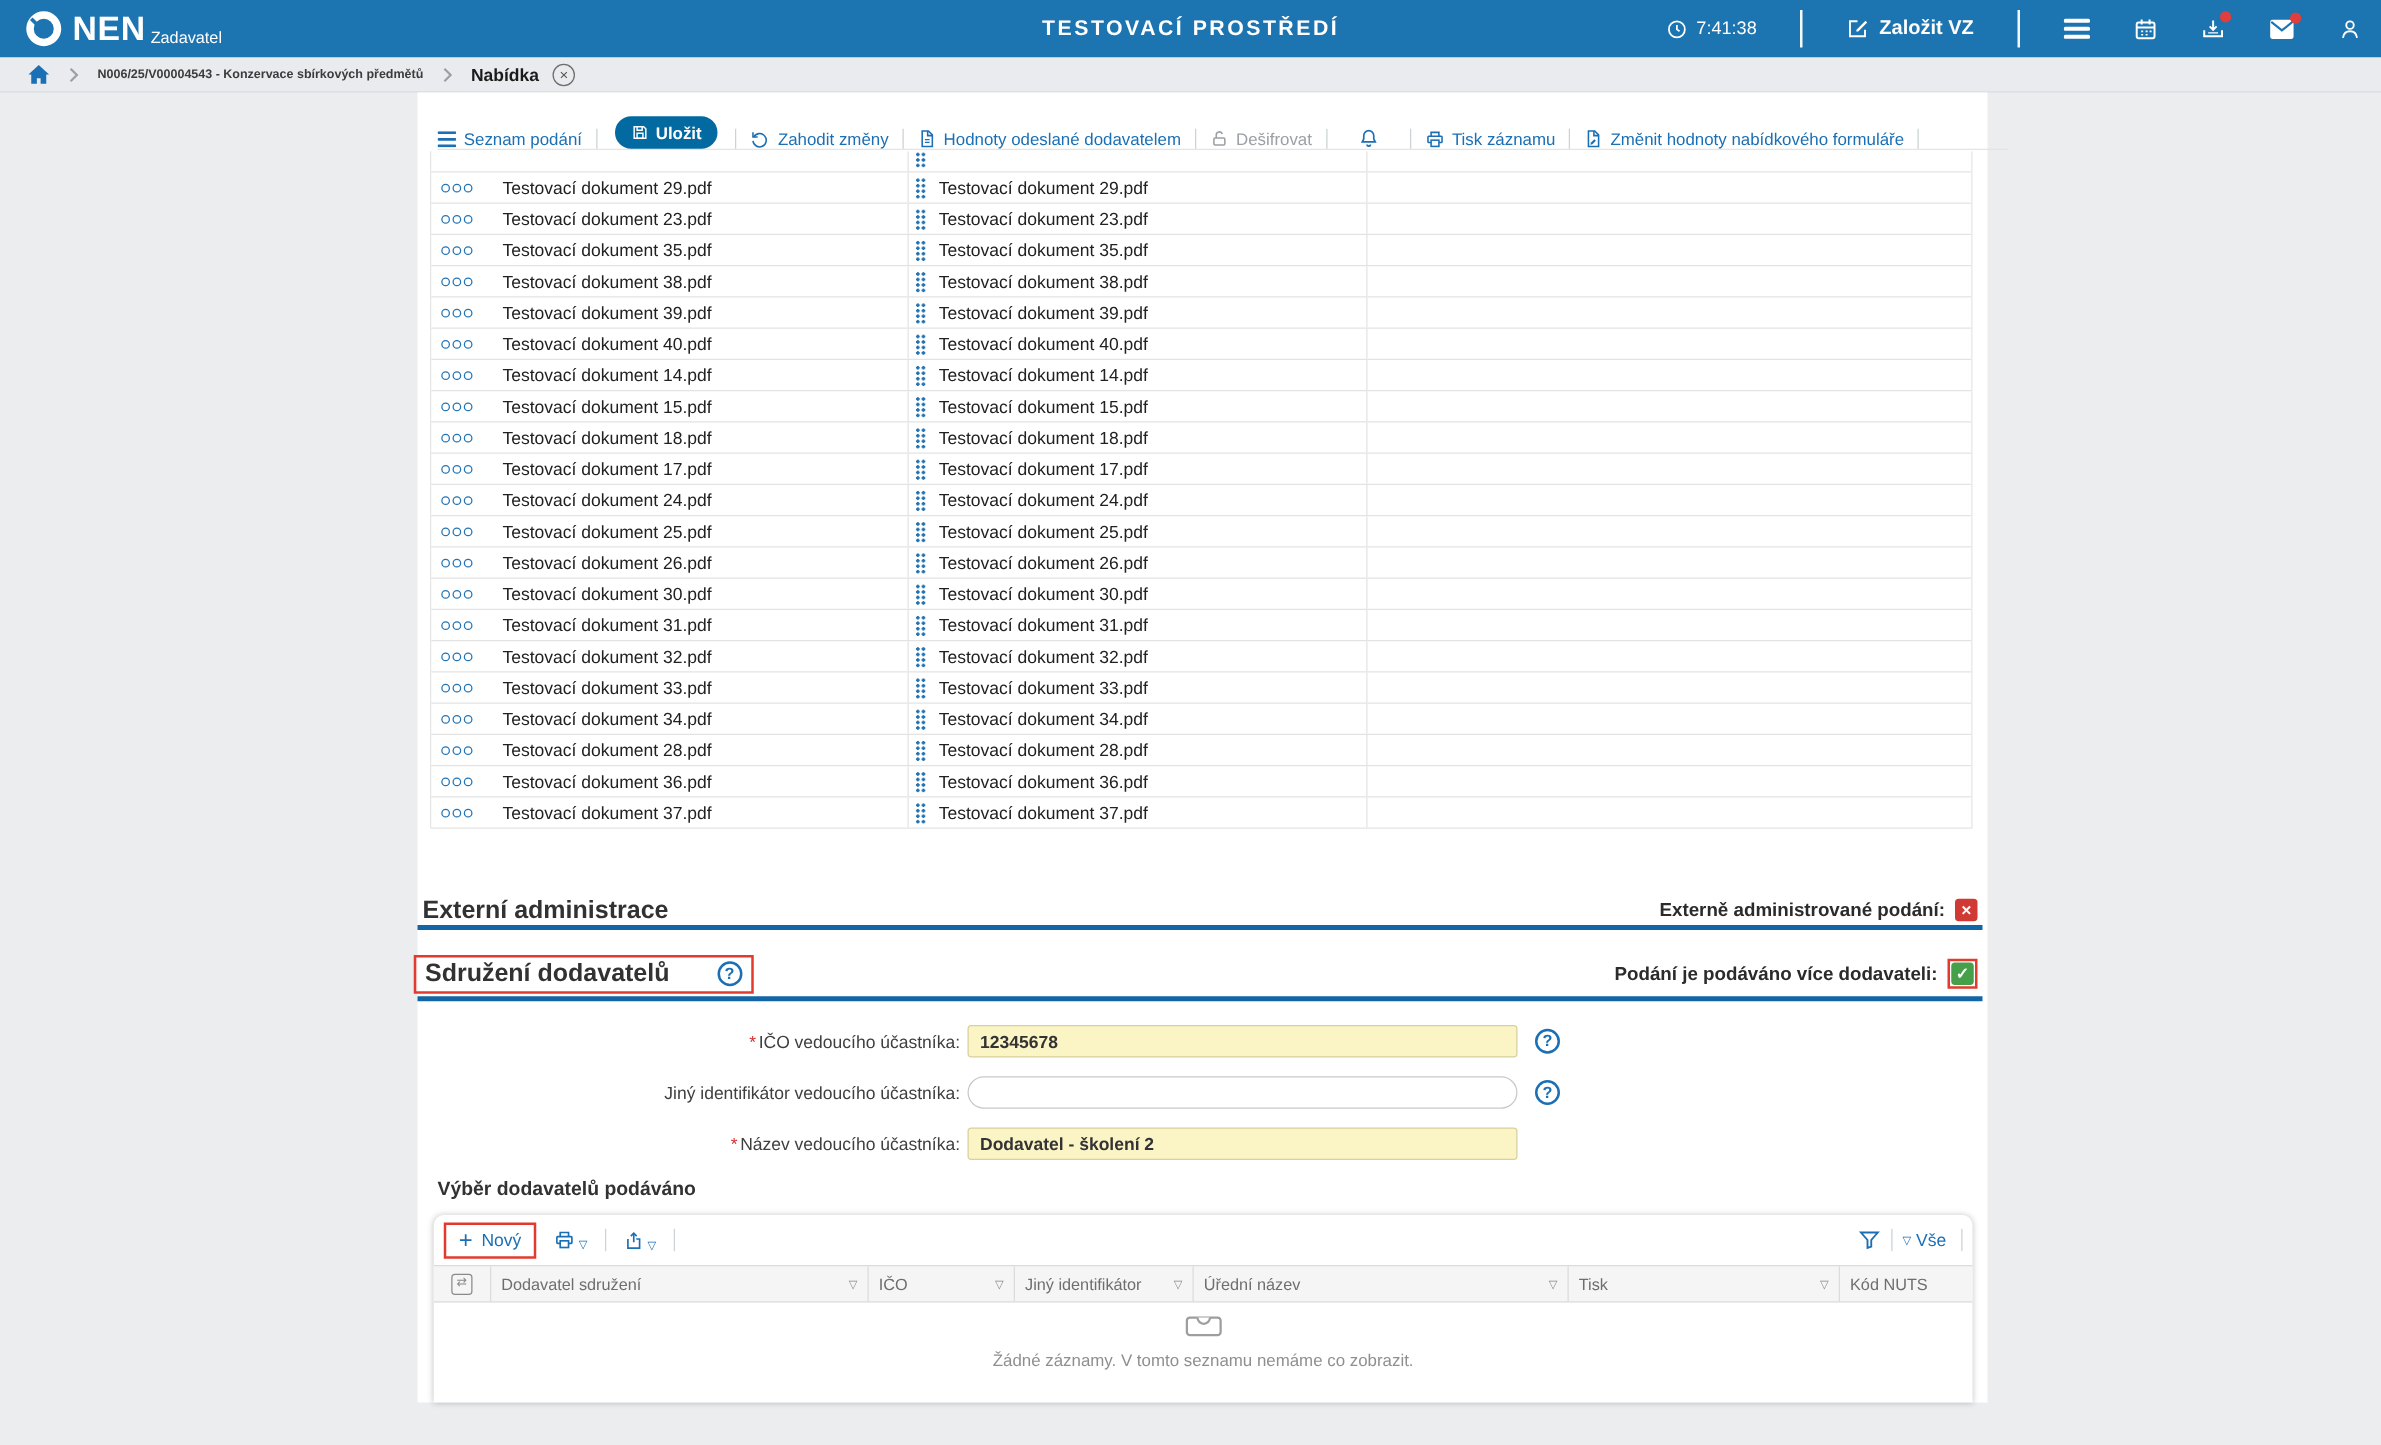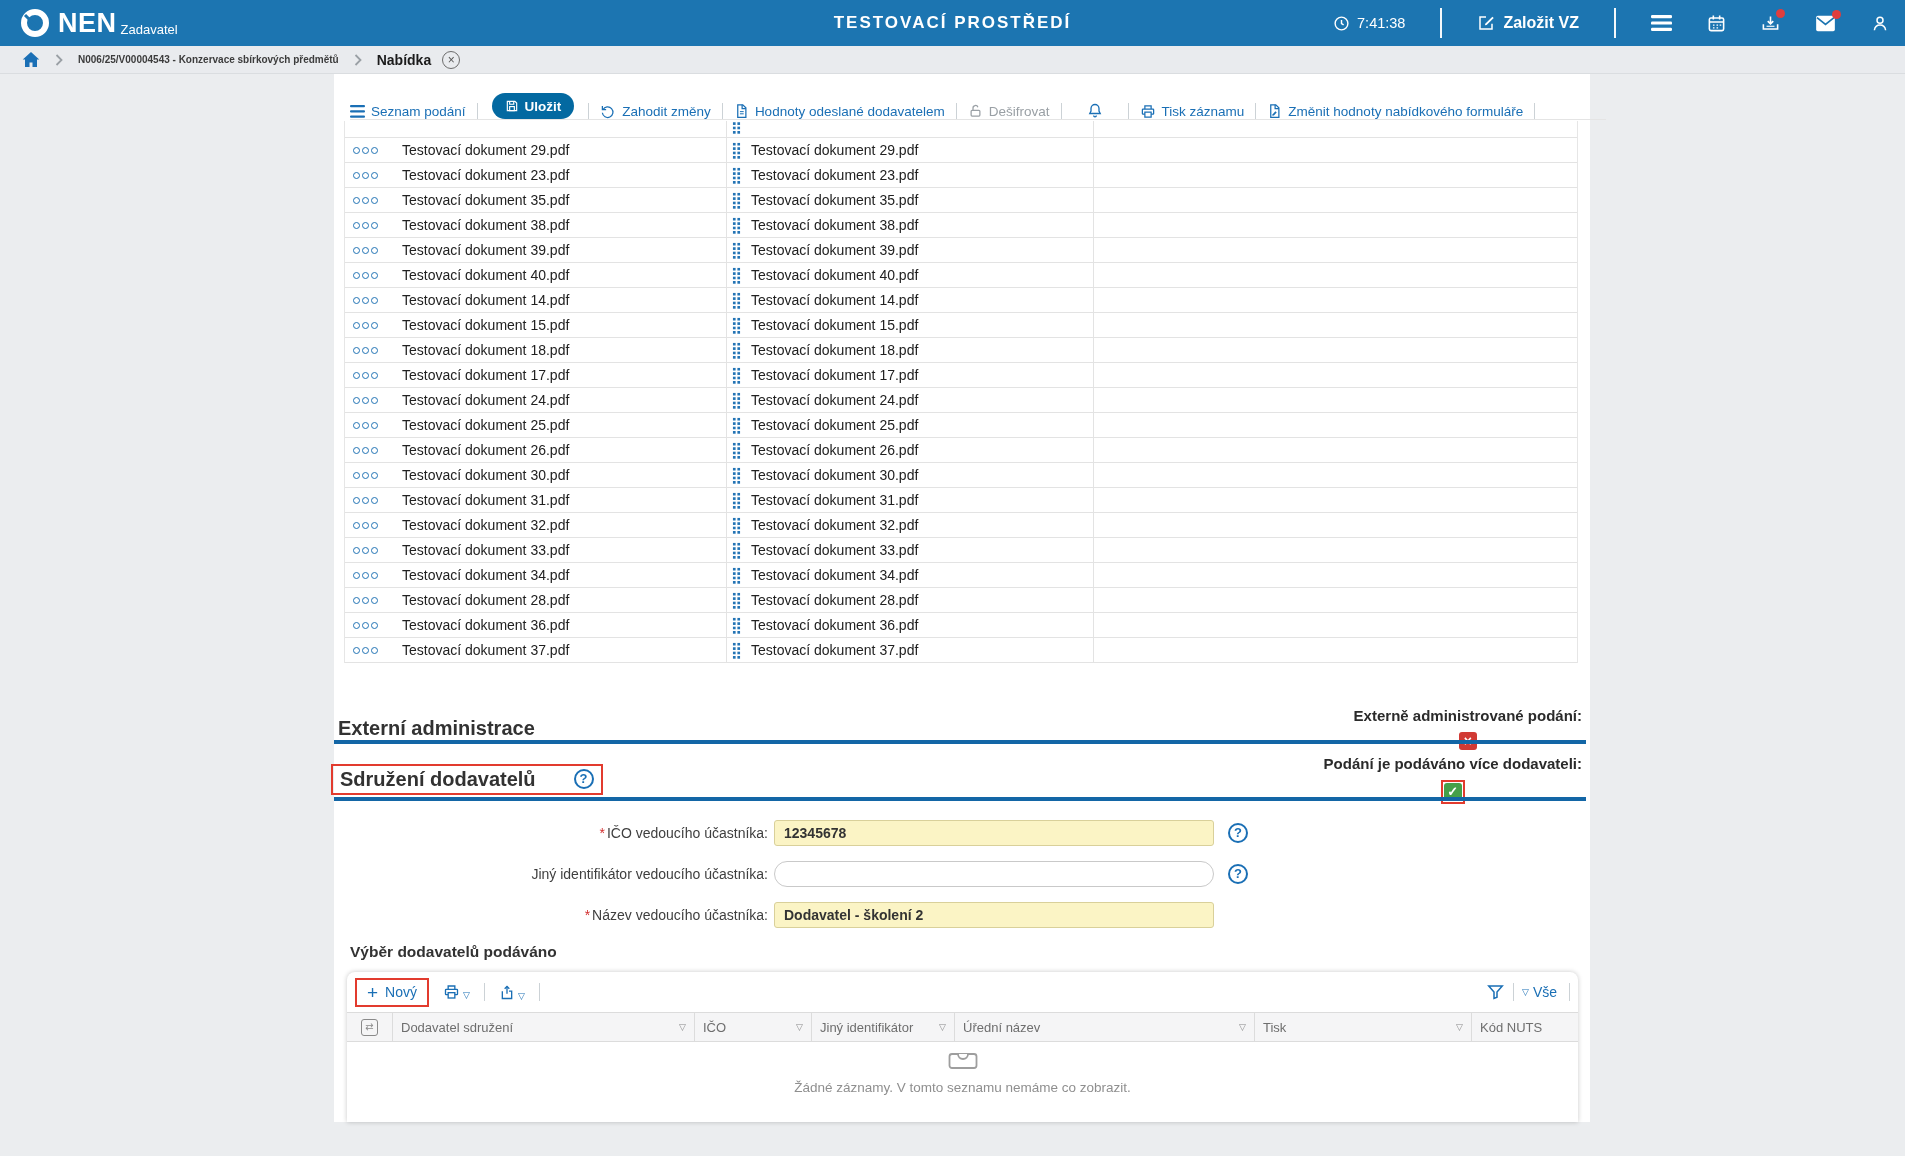--- a/index.html
+++ b/index.html
@@ -42,21 +42,21 @@
   .fname{font-size:14px;color:#212121;}
   .c1 .fname{margin-left:24px;}
   .c2 .fname{margin-left:10px;}
   .ooo{display:inline-flex;gap:2px;cursor:pointer;}
   .ooo i{width:5px;height:5px;border:1.6px solid #2374b5;border-radius:50%;display:inline-block;box-sizing:content-box;}
   .drag{width:9px;height:17px;background-image:radial-gradient(circle,#2374b5 1.3px,rgba(0,0,0,0) 1.45px);background-size:4.5px 4.4px;cursor:grab;}
   .doc-row.clip .drag{margin-top:-7px;}
   
   .secrow{position:absolute;left:4px;width:1244px;display:flex;justify-content:space-between;align-items:center;}
   .sec-title{font-size:20px;font-weight:bold;color:#323232;}
-  .sec-right{display:flex;align-items:center;gap:8px;font-size:15px;font-weight:bold;color:#2b2b2b;flex-direction:column;}
+  .sec-right{display:flex;align-items:center;gap:8px;font-size:15px;font-weight:bold;color:#2b2b2b;}
   .bluebar{position:absolute;left:0;width:1252px;height:4px;background:#1366a6;}
   .cbx{width:18px;height:18px;border-radius:3px;display:flex;align-items:center;justify-content:center;color:#fff;font-weight:bold;}
   .cbx.red{background:#d13a34;font-size:14px;line-height:1;}
   .cbx.green{background:#45a049;font-size:13px;}
   .ann{border:2px solid #e23b2e;}
   .ann-box{display:inline-flex;align-items:center;gap:7px;padding:2px 7px;}
   .ann-cbx{padding:1px;line-height:0;display:inline-block;}
   .help{width:20px;height:20px;border:2px solid #1a6fb5;border-radius:50%;color:#1a6fb5;font-size:13px;font-weight:bold;text-align:center;line-height:16px;box-sizing:border-box;cursor:pointer;flex:none;}
   
   .frow{position:absolute;left:0;height:26px;display:flex;align-items:center;}

